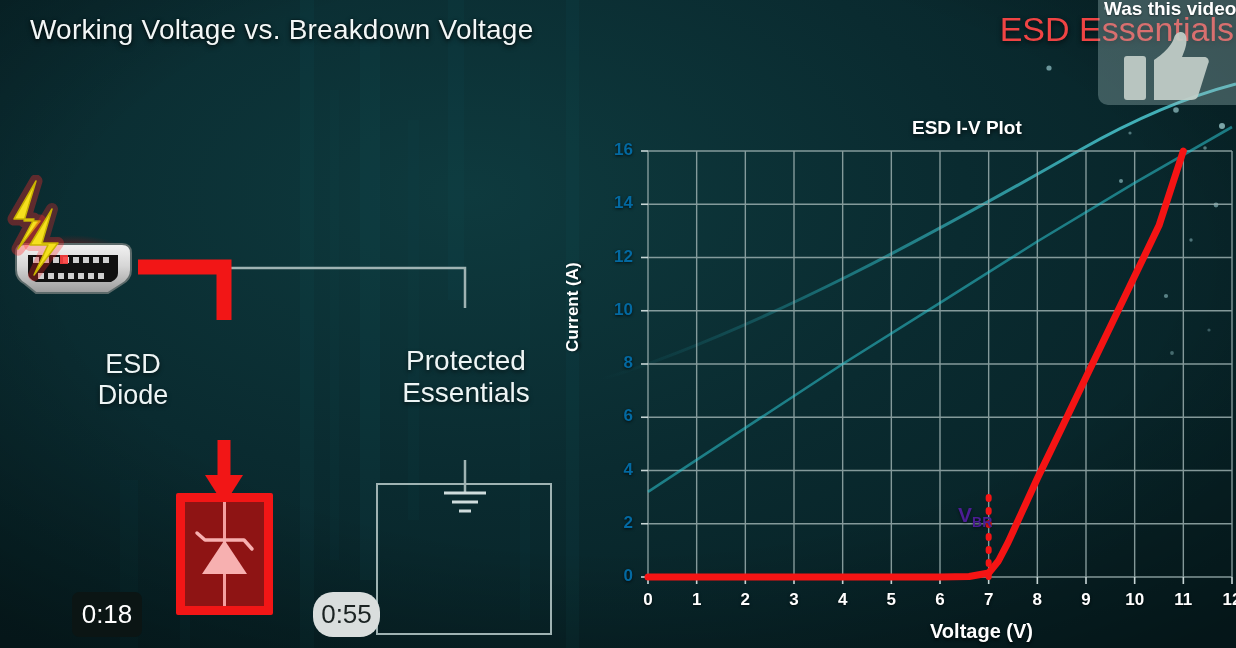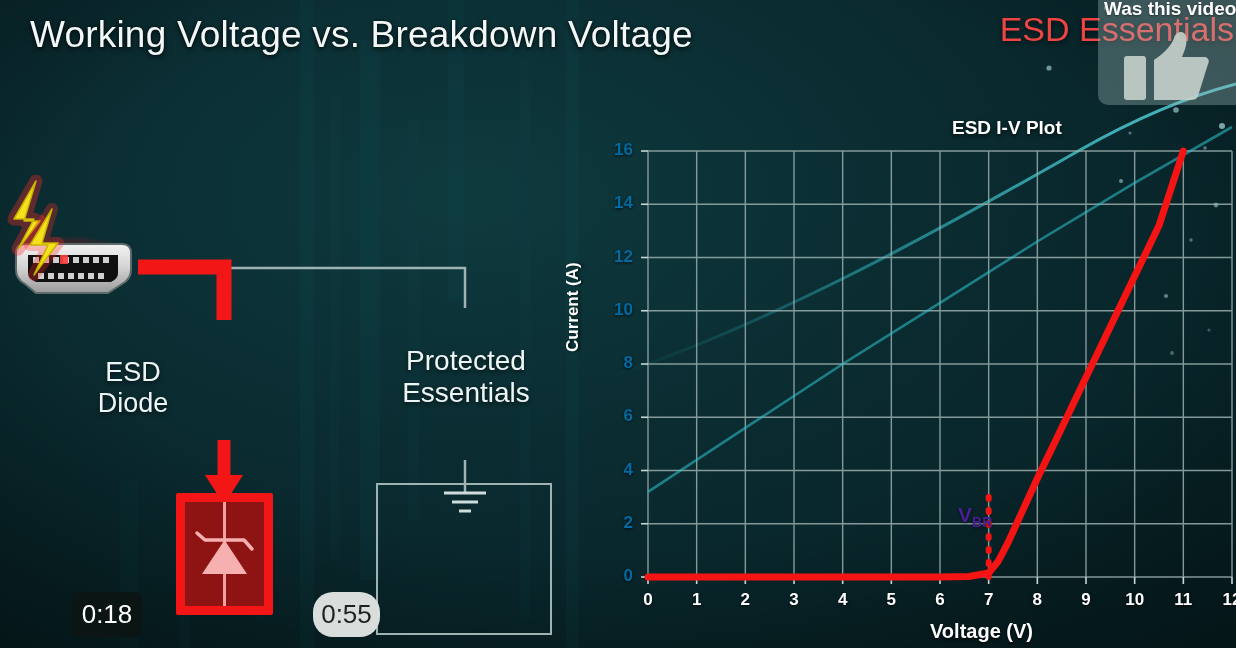--- a/index.html
+++ b/index.html
@@ -11,21 +11,21 @@
     font-family:"Liberation Sans", sans-serif;
     color:#fff;
   }
 
   
   #bg-decor { position:absolute; inset:0; pointer-events:none; }
 
   
   #slide-title {
     position:absolute; left:30px; top:14px;
-    font-size:37px; font-weight:400; letter-spacing:.2px;
+    font-size:28px; font-weight:400; letter-spacing:.2px;
     color:#f2f7f7;
     text-shadow:0 2px 5px rgba(0,0,0,.75), 0 0 2px rgba(0,0,0,.6);
     white-space:nowrap;
   }
   #brand-label {
     position:absolute; right:2px; top:10px;
     font-size:34px; font-weight:400; color:#ef4444;
     text-shadow:0 2px 5px rgba(0,0,0,.7);
     white-space:nowrap;
   }
@@ -43,40 +43,40 @@
     text-shadow:0 1px 2px rgba(0,0,0,.45);
   }
   #thumb-icon { position:absolute; left:26px; top:30px; }
 
   
   #circuit { position:absolute; left:0; top:175px; width:600px; height:370px; }
   .circ-label {
     position:absolute; font-size:27px; color:#eef5f5; text-align:center;
     text-shadow:0 2px 4px rgba(0,0,0,.6); line-height:1.15;
   }
-  #esd-diode-label { left:78px; top:182px; width:110px; }
+  #esd-diode-label { left:78px; top:174px; width:110px; }
   #protected-label {
     left:378px; top:170px; width:176px; font-size:28px;
   }
 
   #diode-box {
     position:absolute; left:176px; top:318px; width:97px; height:122px;
     background:#8e1414; border:9px solid #f21616; border-radius:2px;
   }
   #protected-box {
     position:absolute; left:376px; top:308px; width:176px; height:152px;
     border:2px solid #9fb3b3;
   }
 
   
   #chart { position:absolute; left:0; top:0; width:1236px; height:648px; pointer-events:none; }
   #chart-title {
     position:absolute; left:912px; top:117px;
     font-size:19px; font-weight:700; color:#fff;
-    text-shadow:0 2px 4px rgba(0,0,0,.7); white-space:nowrap;margin-left:40px;
+    text-shadow:0 2px 4px rgba(0,0,0,.7); white-space:nowrap;
   }
   #y-axis-title {
     position:absolute; left:563px; top:352px;
     transform:rotate(-90deg); transform-origin:left top;
     font-size:17px; font-weight:700; color:#fff;
     text-shadow:0 2px 3px rgba(0,0,0,.7); white-space:nowrap;
   }
   #x-axis-title {
     position:absolute; left:930px; top:620px;
     font-size:20px; font-weight:700; color:#fff;

